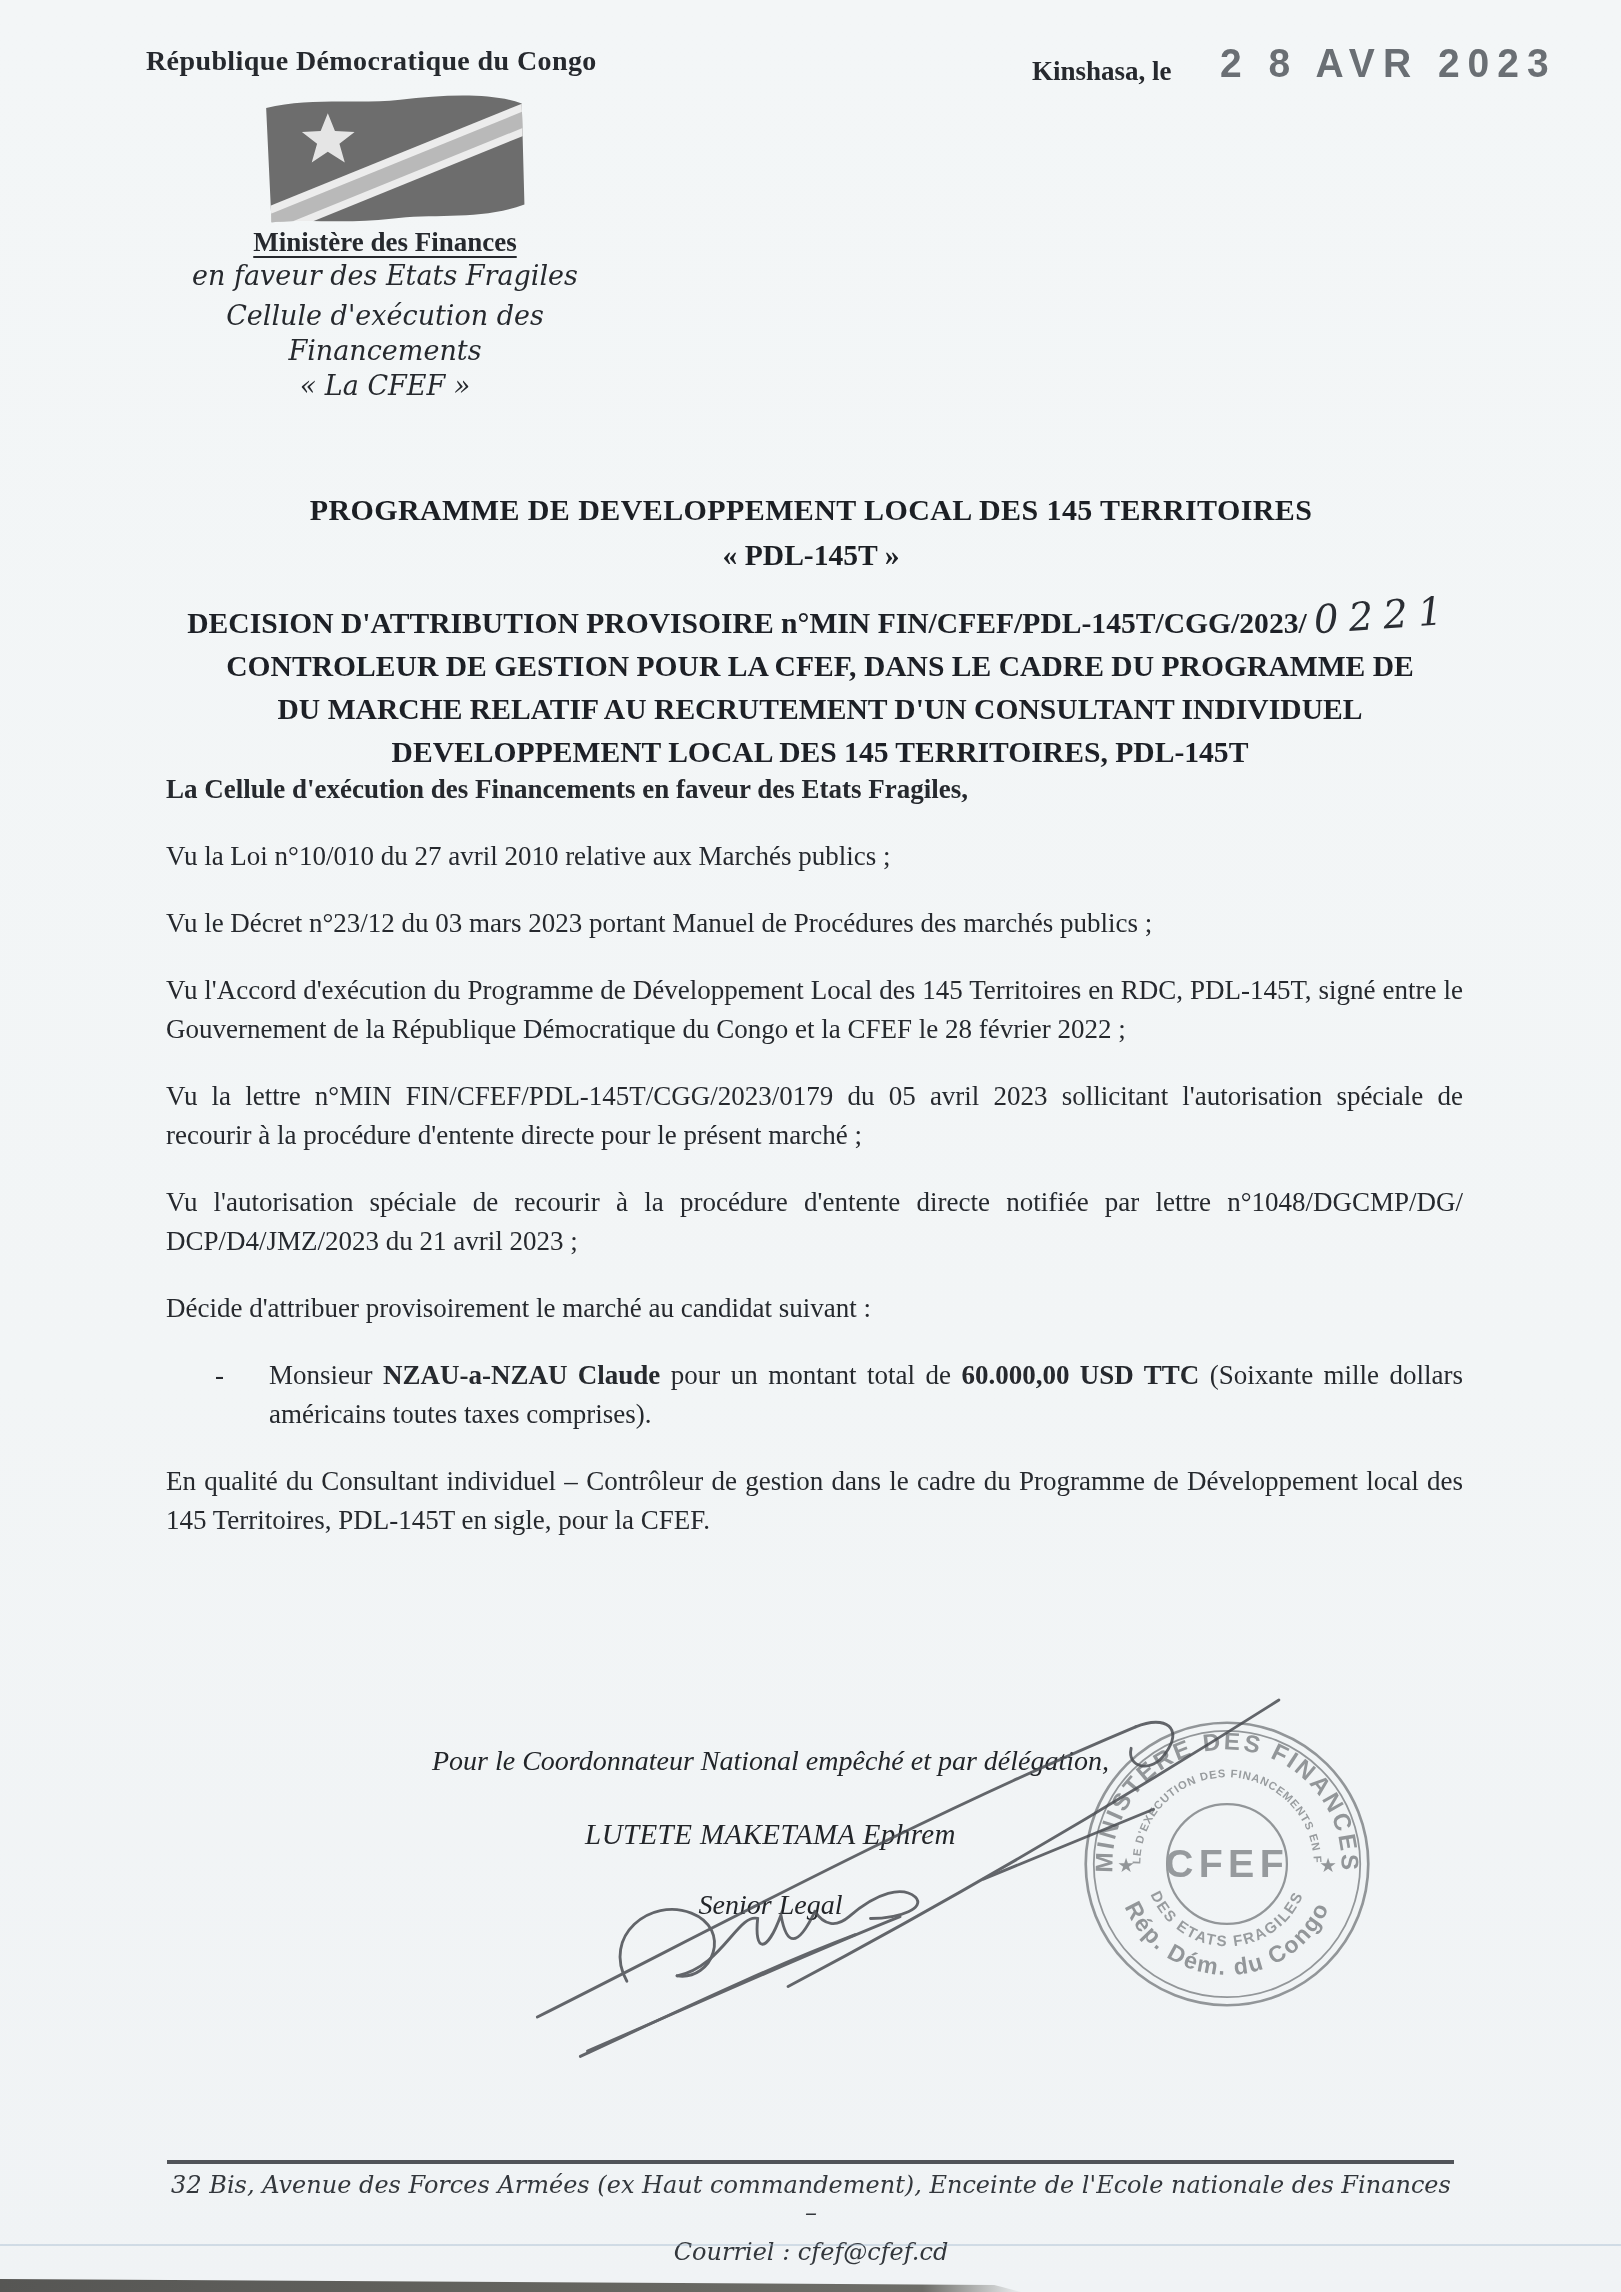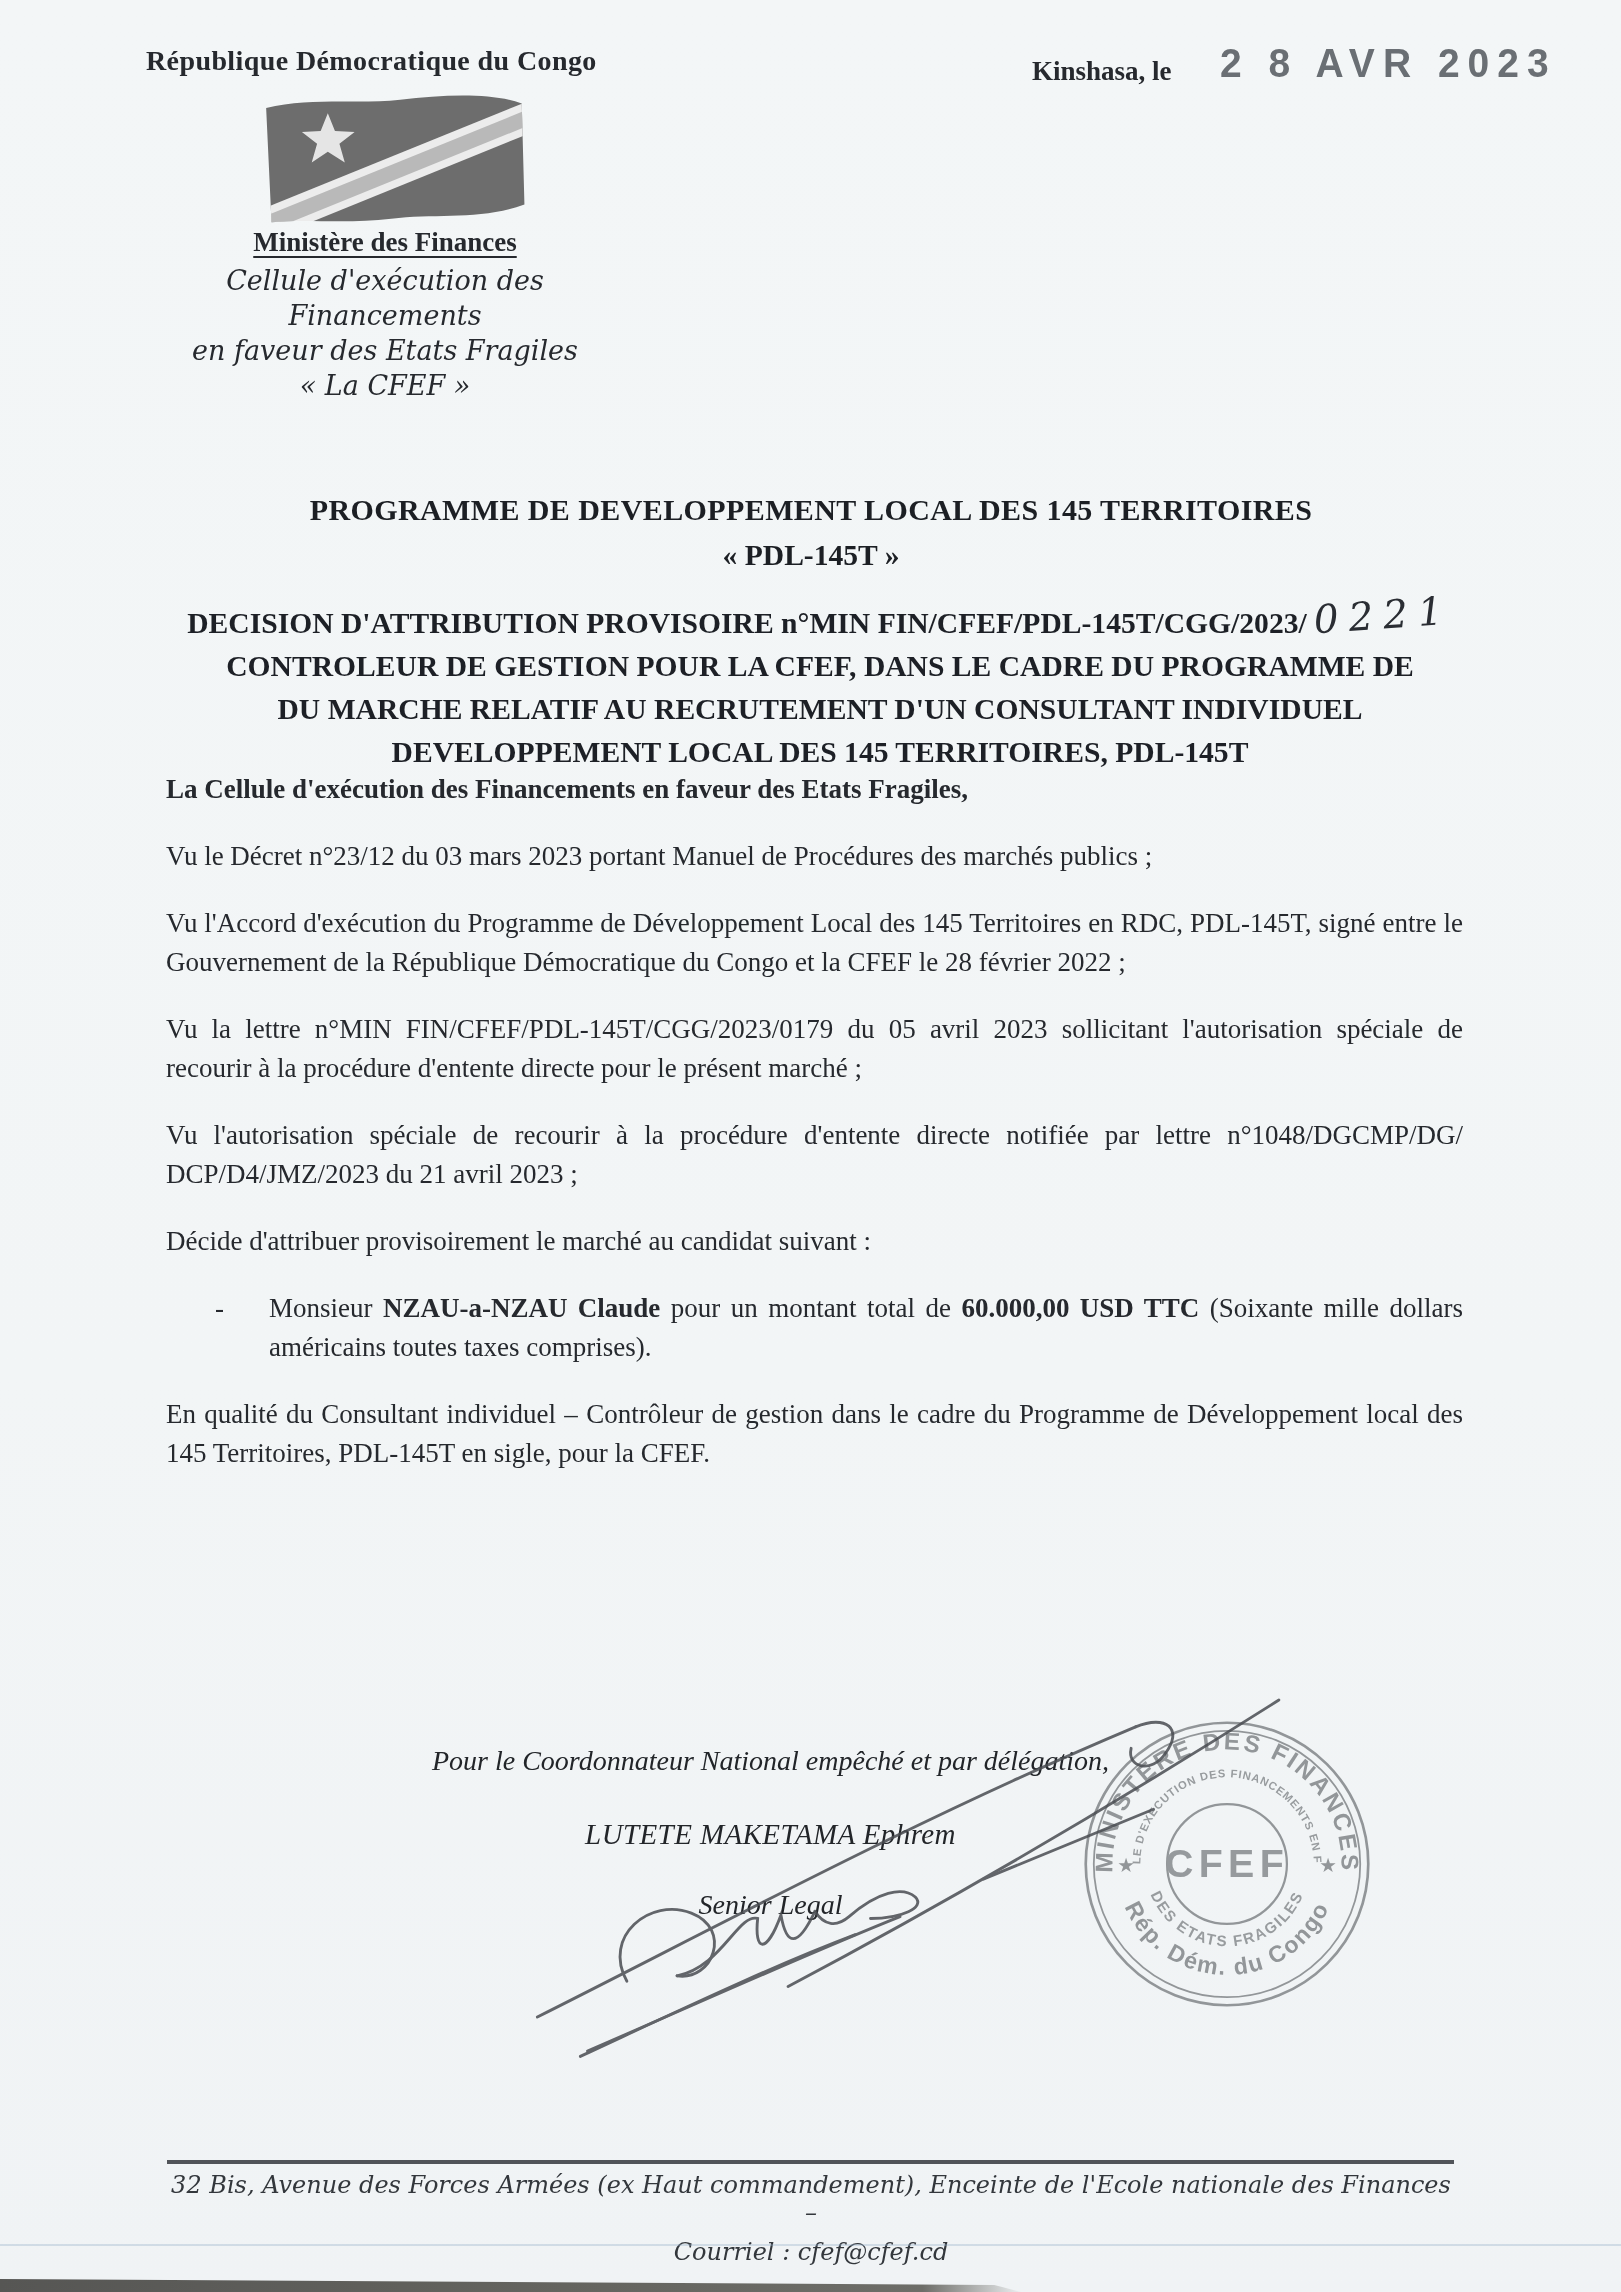--- a/index.html
+++ b/index.html
@@ -81,41 +81,42 @@
     <path d="M 10 20 C 60 8 115 16 160 11 C 210 5 262 3 296 15 L 299 128 C 252 146 200 138 150 144 C 100 150 52 144 16 148 Z" fill="#6d6d6d"></path>
     <g clip-path="url(#flagClip)">
       <line x1="-10" y1="158" x2="310" y2="28" stroke="#ececec" stroke-width="34"></line>
       <line x1="-10" y1="158" x2="310" y2="28" stroke="#b9b9b9" stroke-width="17"></line>
       <path d="M 79 26 L 87 46 L 109 47 L 92 60 L 98 81 L 79 69 L 61 81 L 67 60 L 50 47 L 71 46 Z" fill="#e5e5e5"></path>
     </g>
   </svg>
 
   <div class="abs ministry-block">
     <div class="ministry-name">Ministère des Finances</div>
+    <div class="script-line">en faveur des Etats Fragiles</div>
     <div class="script-line first">Cellule d'exécution des Financements</div>
-    <div class="script-line">en faveur des Etats Fragiles</div>
     <div class="script-line">« La CFEF »</div>
   </div>
 
   <div class="abs title-block">
     <div class="title-line1">PROGRAMME DE DEVELOPPEMENT LOCAL DES 145 TERRITOIRES</div>
     <div class="title-line2">« PDL-145T »</div>
   </div>
 
   <div class="abs decision-block">
     <div>
       <span>DECISION D'ATTRIBUTION PROVISOIRE n°MIN FIN/CFEF/PDL-145T/CGG/2023/</span><span class="handwritten">0221</span>
     </div>
     <div>CONTROLEUR DE GESTION POUR LA CFEF, DANS LE CADRE DU PROGRAMME DE</div>
     <div>DU MARCHE RELATIF AU RECRUTEMENT D'UN CONSULTANT INDIVIDUEL</div>
     <div>DEVELOPPEMENT LOCAL DES 145 TERRITOIRES, PDL-145T</div>
   </div>
 
   <div class="abs body-col">
     <p class="p-bold">La Cellule d'exécution des Financements en faveur des Etats Fragiles,</p>
+    <p>Vu la Loi n°10/010 du 27 avril 2010 relative aux Marchés publics ;</p>
     <p>Vu le Décret n°23/12 du 03 mars 2023 portant Manuel de Procédures des marchés publics ;</p>
     <p class="p-just">Vu l'Accord d'exécution du Programme de Développement Local des 145 Territoires en RDC, PDL-145T, signé entre le Gouvernement de la République Démocratique du Congo et la CFEF le 28 février 2022 ;</p>
     <p class="p-just">Vu la lettre n°MIN FIN/CFEF/PDL-145T/CGG/2023/0179 du 05 avril 2023 sollicitant l'autorisation spéciale de recourir à la procédure d'entente directe pour le présent marché ;</p>
     <p class="p-just">Vu l'autorisation spéciale de recourir à la procédure d'entente directe notifiée par lettre n°1048/DGCMP/DG/ DCP/D4/JMZ/2023 du 21 avril 2023 ;</p>
     <p>Décide d'attribuer provisoirement le marché au candidat suivant :</p>
     <div class="award-item">
       <span class="award-dash">-</span>
       <span>Monsieur </span><span class="b">NZAU-a-NZAU Claude</span><span> pour un montant total de </span><span class="b">60.000,00 USD TTC</span><span> (Soixante mille dollars américains toutes taxes comprises).</span>
     </div>
     <p class="p-just">En qualité du Consultant individuel – Contrôleur de gestion dans le cadre du Programme de Développement local des 145 Territoires, PDL-145T en sigle, pour la CFEF.</p>

